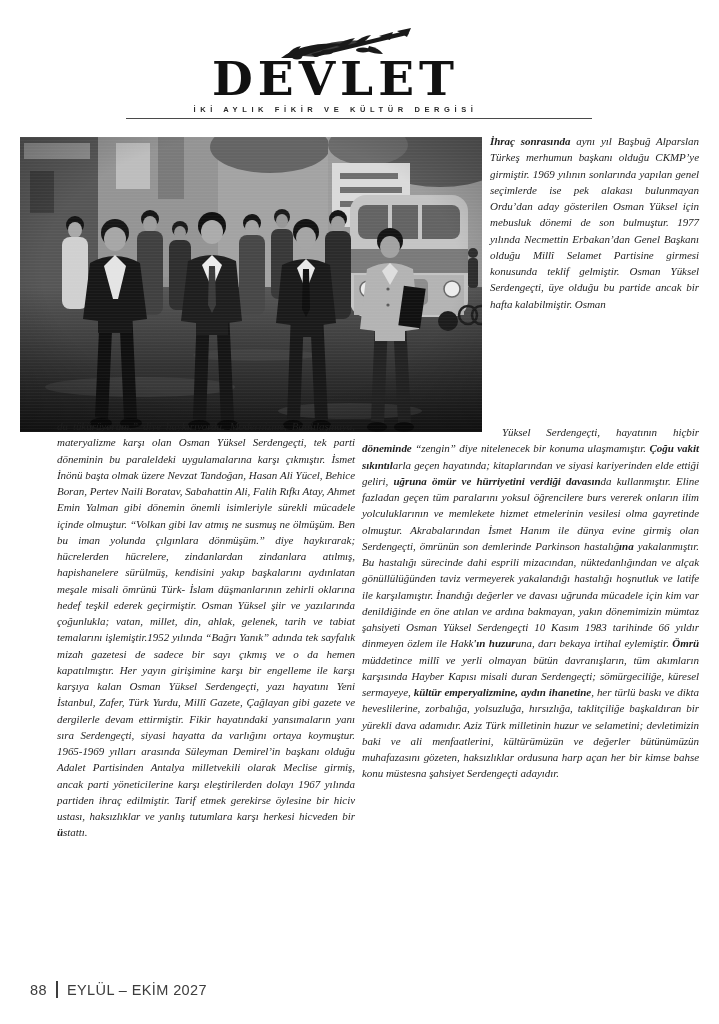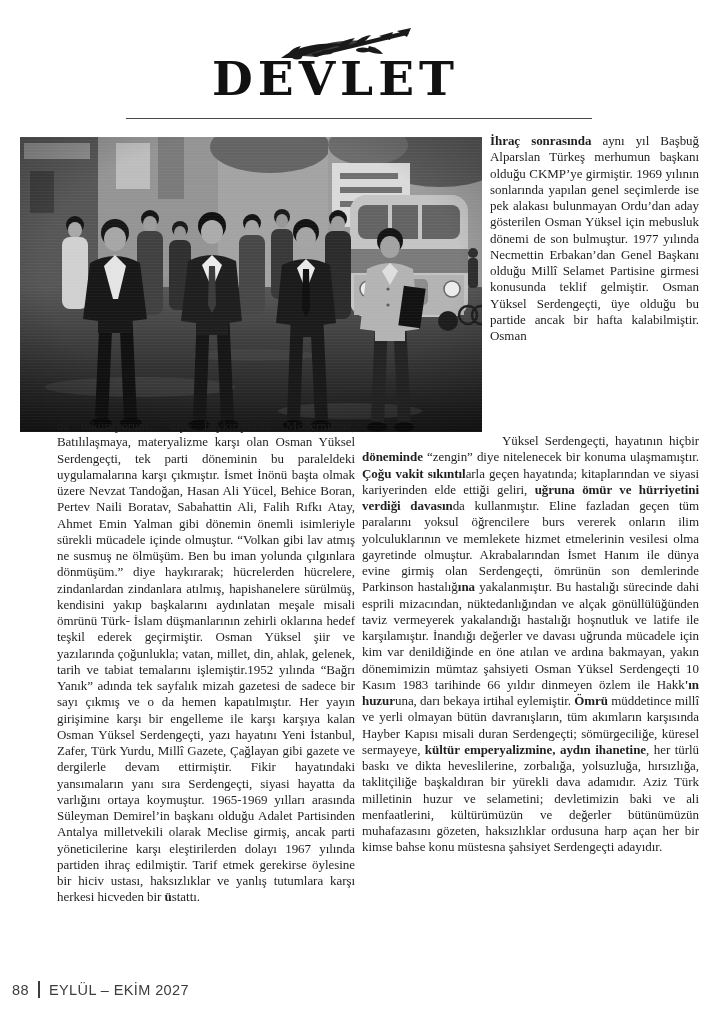--- a/index.html
+++ b/index.html
@@ -24,29 +24,29 @@
   
   .photo{position:absolute;left:20px;top:137px;width:462px;height:295px;margin:0;background:#8d8d8d;}
   .photo svg{display:block;width:100%;height:100%;}
   .photo::after{
     content:"";position:absolute;inset:0;pointer-events:none;
     background:repeating-linear-gradient(0deg,rgba(255,255,255,.035) 0 1px,transparent 1px 3px);
   }
   
   .col{
     position:absolute;text-align:justify;
-    font-size:13px;line-height:16.25px;letter-spacing:-0.05px;color:#1f1f1f;
+    font-size:11px;line-height:16.25px;letter-spacing:-0.05px;color:#1f1f1f;font-style:italic;
   }
   .col .b{font-weight:bold;}
   .col-right-top{left:490px;top:133px;width:209px;}
   .col-left{left:57px;top:418px;width:298px;}
-  .col-right-bottom{left:362px;top:433px;width:337px;text-indent:140px;}
+  .col-right-bottom{left:362px;top:424px;width:337px;text-indent:140px;}
   
   .footer{
-    position:absolute;left:12px;top:981px;display:flex;align-items:center;gap:9px;
+    position:absolute;left:30px;top:981px;display:flex;align-items:center;gap:9px;
     font-family:"Liberation Sans",sans-serif;font-size:14.5px;color:#3d3d3d;letter-spacing:.4px;
   }
   .footer-divider{width:2px;height:17px;background:#3d3d3d;display:inline-block;}
 </style>
 </head>
 <body>
 
 <div class="page">
 
   <header class="masthead">
@@ -62,20 +62,21 @@
           <path d="M86 18 q8 -7 18 -8 q-5 6 -11 10 Z"></path>
           <path d="M104 14 q8 -6 16 -7 q-5 6 -10 9 Z"></path>
           <ellipse cx="46" cy="29" rx="5" ry="2.4"></ellipse>
           <ellipse cx="76" cy="24" rx="6" ry="2.6"></ellipse>
           <ellipse cx="112" cy="22" rx="7" ry="2.6"></ellipse>
           <path d="M118 18 q10 2 14 8 q-9 0 -16 -3 Z"></path>
         </g>
       </svg>
     </div>
     <h1 class="mag-title">DEVLET</h1>
+    <div class="mag-subtitle">İKİ AYLIK FİKİR VE KÜLTÜR DERGİSİ</div>
   </header>
   <div class="masthead-rule"></div>
 
   <figure class="photo">
     <svg viewBox="0 0 462 295" preserveAspectRatio="none" xmlns="http://www.w3.org/2000/svg" aria-hidden="true">
       <defs>
         <linearGradient id="g1" x1="0" y1="0" x2="0" y2="1">
           <stop offset="0" stop-color="#ababab"></stop>
             <stop offset="1" stop-color="#8b8b8b"></stop>
         </linearGradient>

